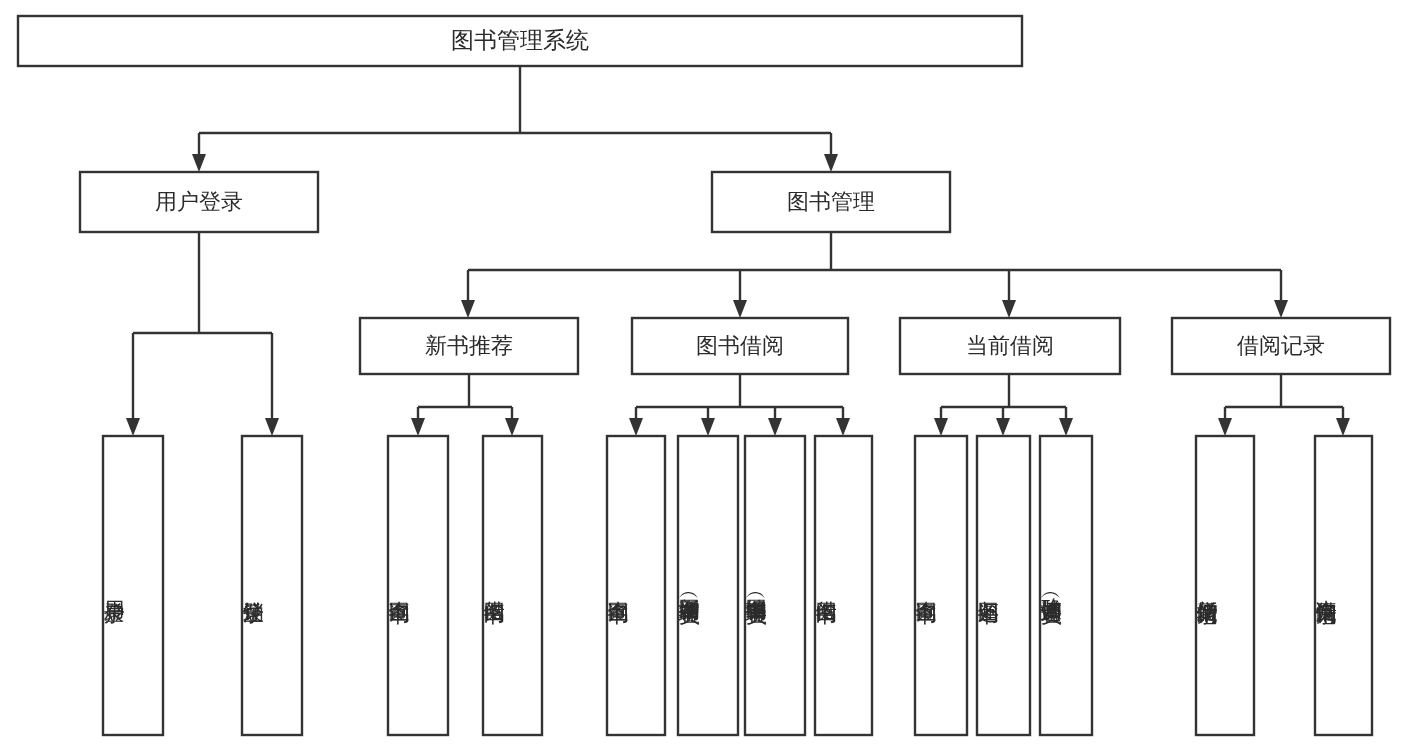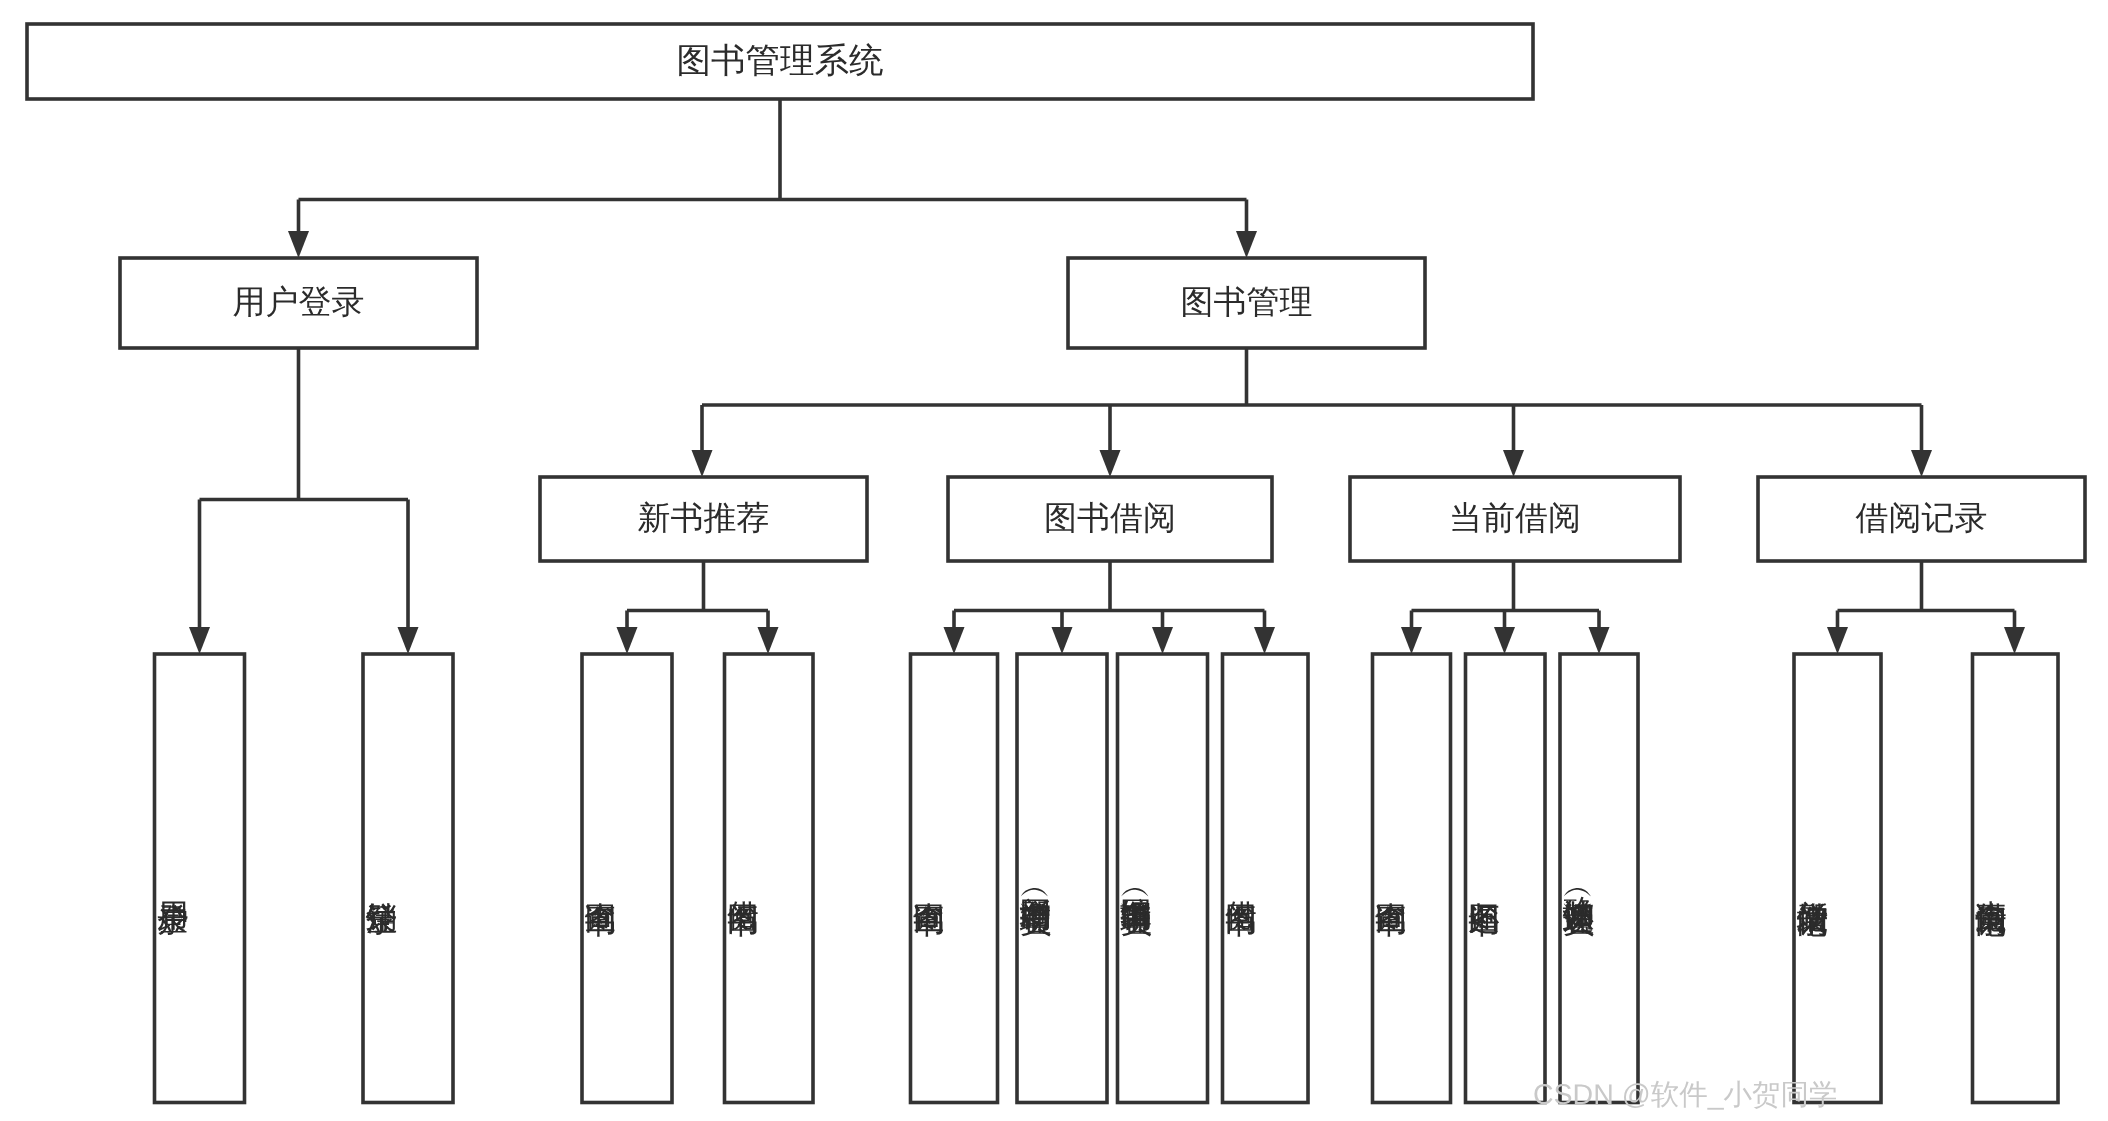--- a/index.html
+++ b/index.html
@@ -213,14 +213,13 @@
         <span class="leaf-label">确认归还（管理员）</span>
       </div>
       <div class="leaf-label-wrap" style="left: 1196px; top: 436px; width: 58px; height: 299px;">
         <span class="leaf-label">新增借阅记录</span>
       </div>
       <div class="leaf-label-wrap" style="left: 1315px; top: 436px; width: 57px; height: 299px;">
         <span class="leaf-label">查询借阅记录</span>
       </div>
     </div>
 
-  <div class="watermark">CSDN @软件_小贺同学</div>
 </div>
 
 </body></html>

